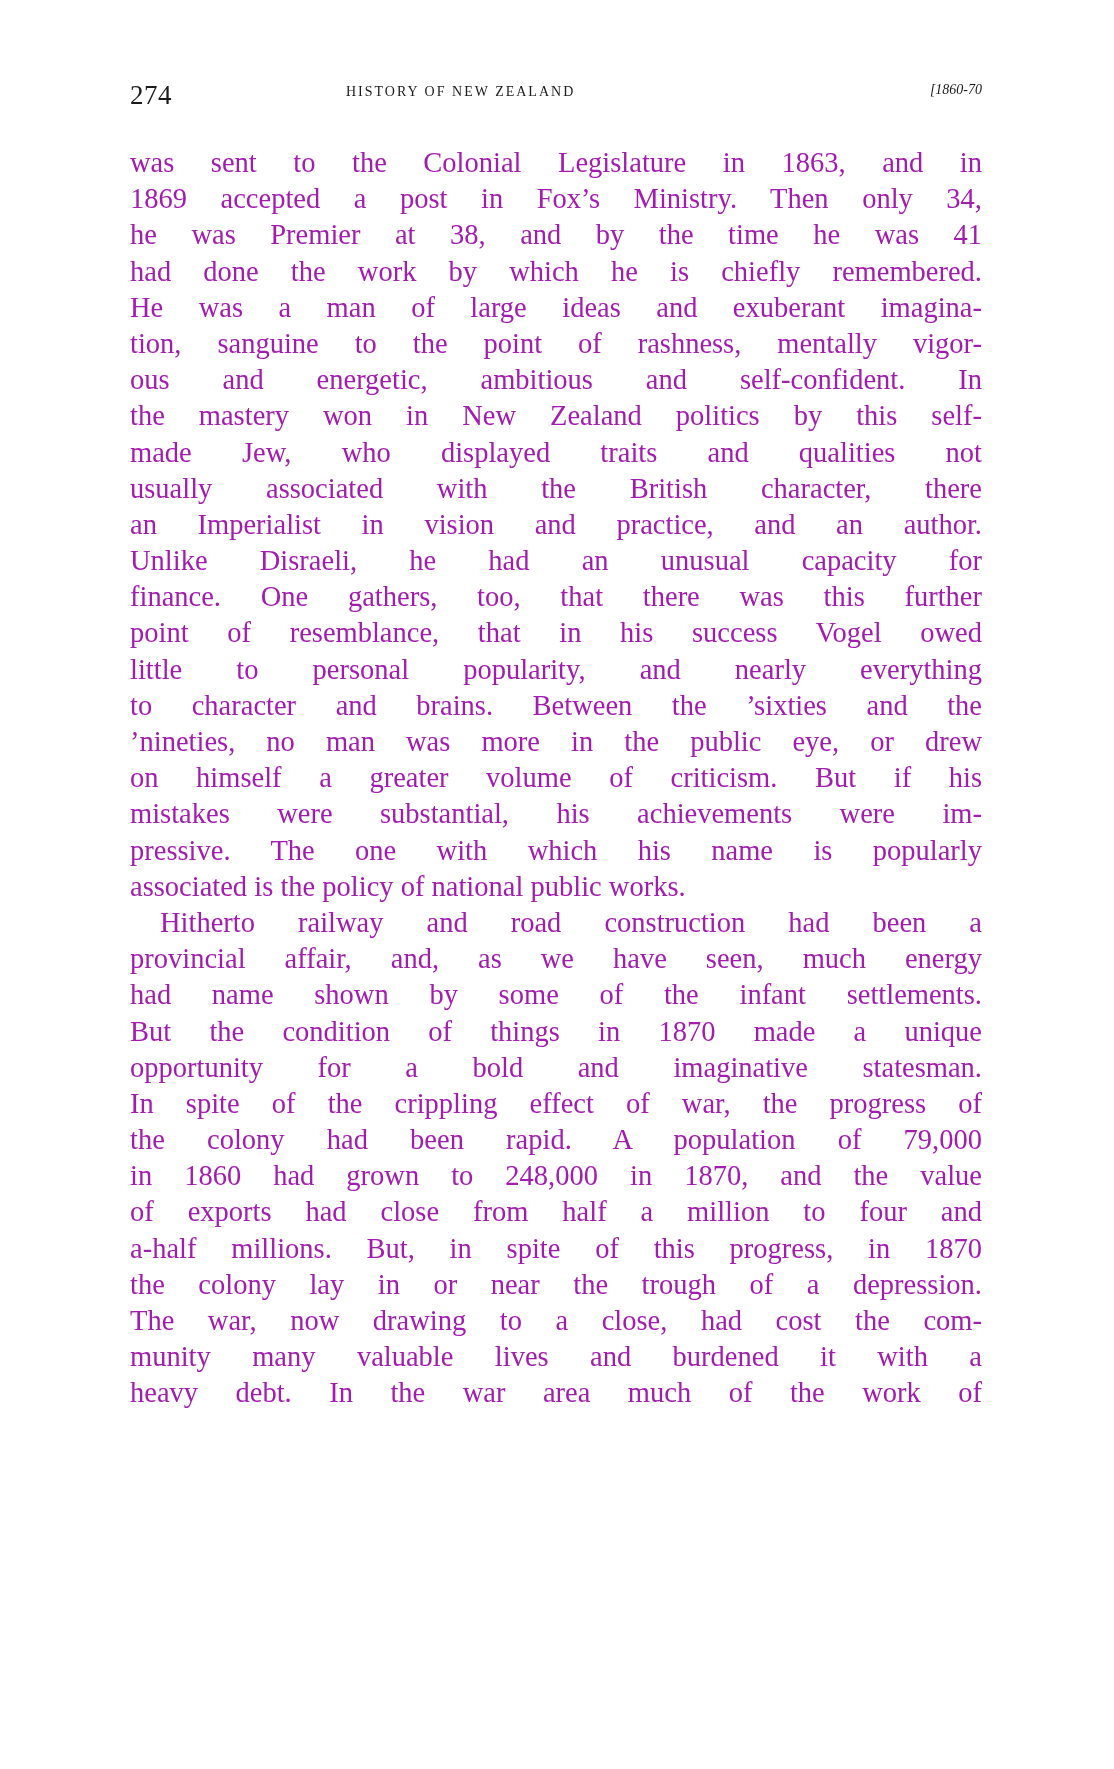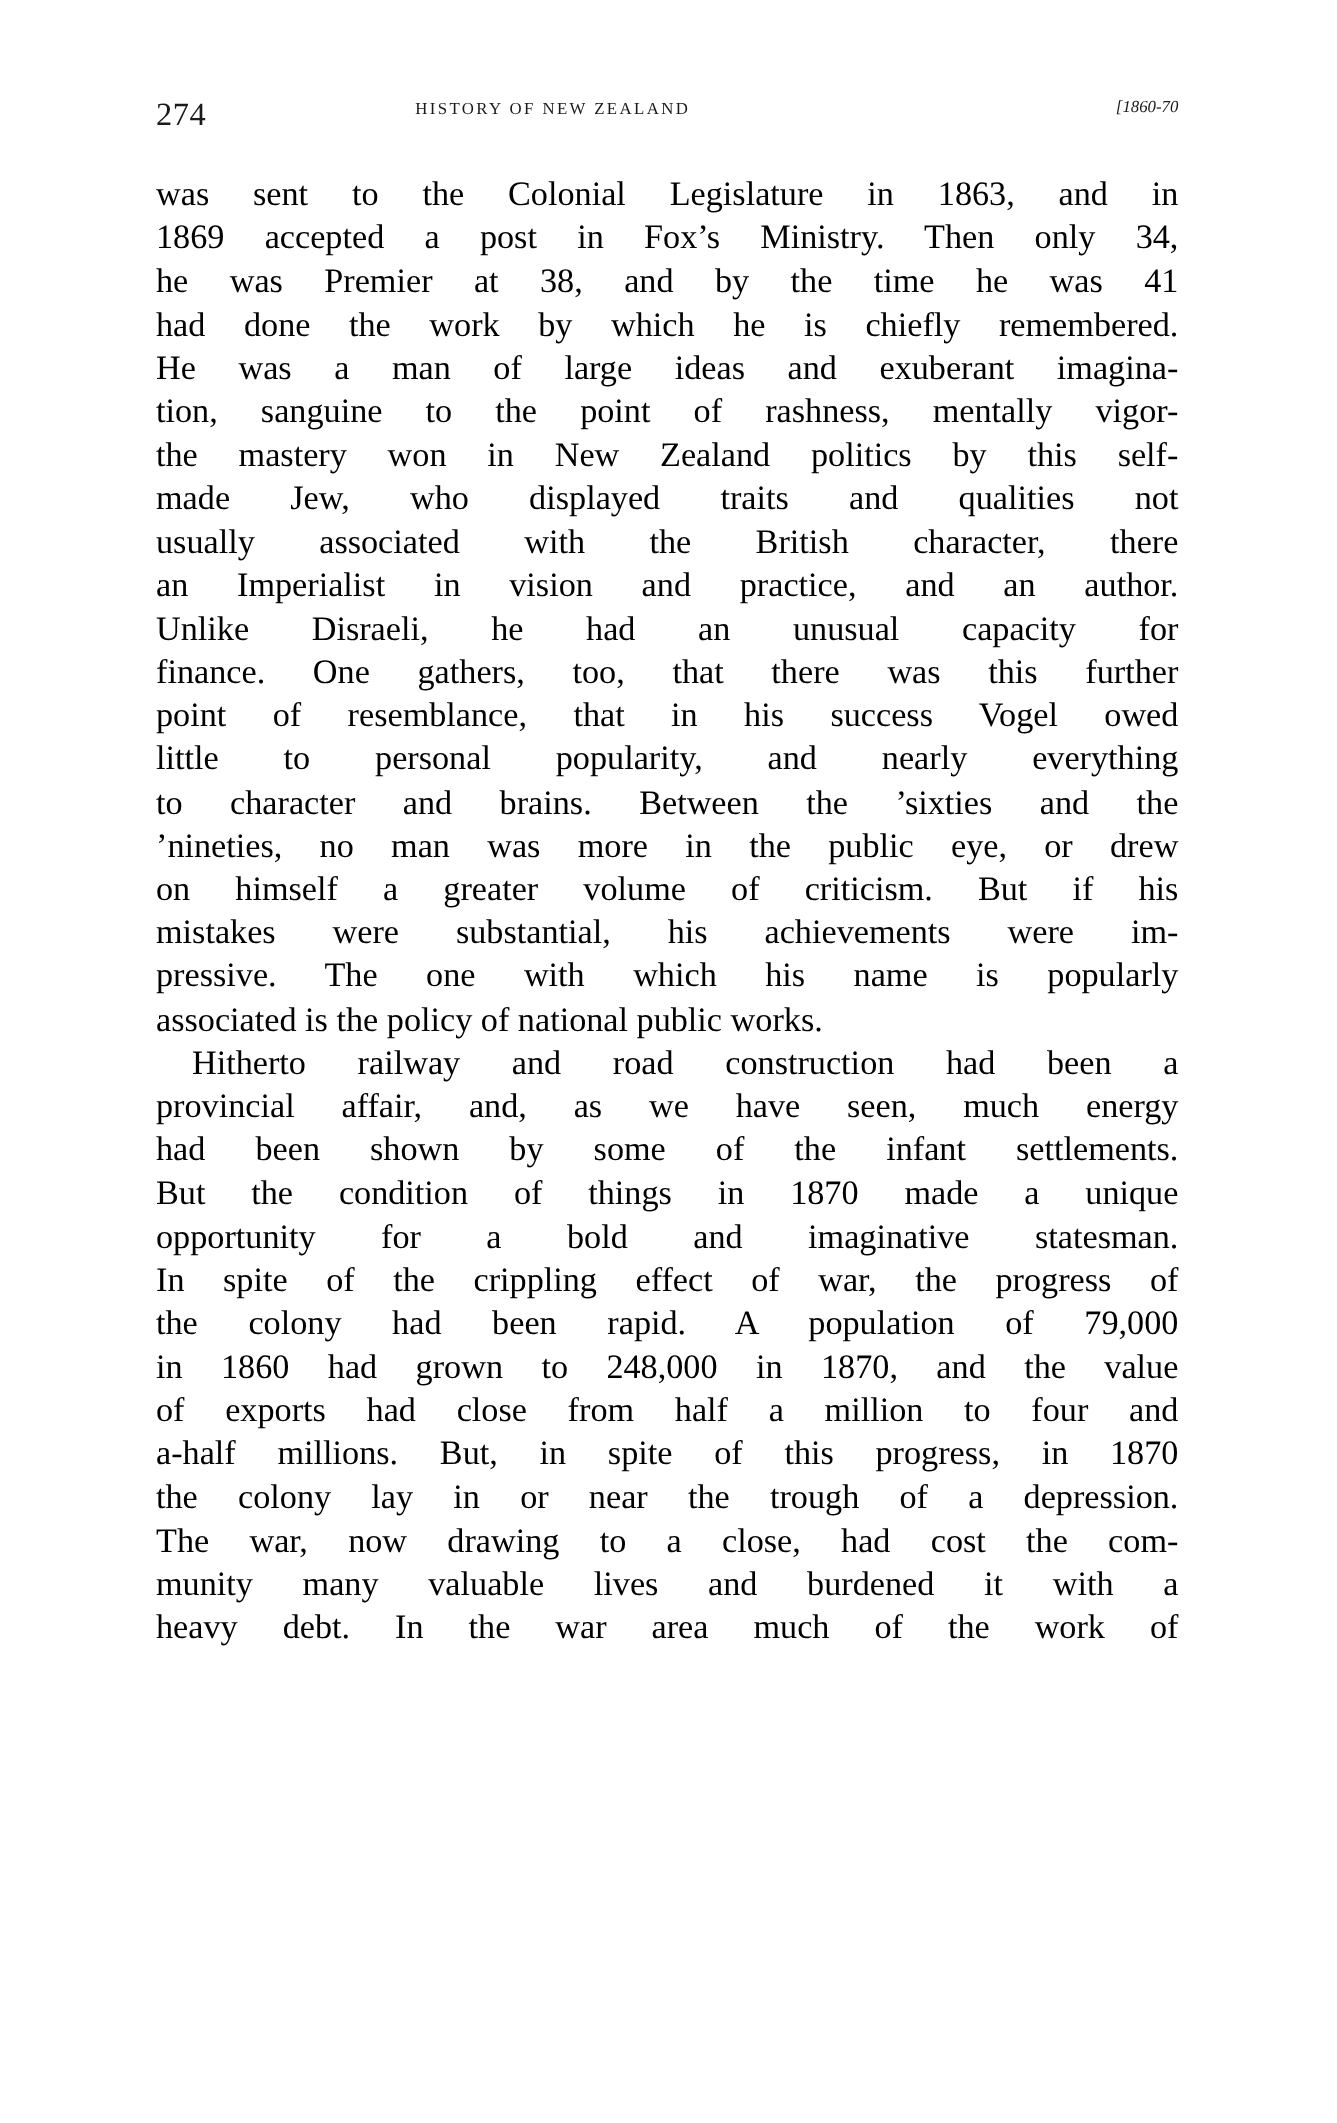--- a/index.html
+++ b/index.html
@@ -5,21 +5,21 @@
   html, body { margin: 0; padding: 0; background: #ffffff; }
   body { width: 1114px; height: 1769px; position: relative; overflow: hidden; }
   .page { position: absolute; left: 0; top: 0; width: 1114px; height: 1769px; background: #ffffff; }
   .header { position: absolute; top: 80px; left: 130px; width: 852px; height: 32px;
             font-family: "Liberation Serif", "DejaVu Serif", serif; color: #1a1a1a; }
   .pnum { position: absolute; left: 0; top: 0; font-size: 27px; letter-spacing: 0.5px; }
   .running { position: absolute; left: 216px; top: 4px; font-size: 14px; letter-spacing: 2px; }
   .dates { position: absolute; right: 0; top: 2px; font-size: 14px; font-style: italic; }
   .body-text { position: absolute; top: 145px; left: 130px; width: 852px;
                font-family: "Liberation Serif", "DejaVu Serif", serif; font-size: 28.5px;
-               line-height: 36.2px; color: #000000; }
+               line-height: 36.2px; color: #a21caf; }
   .line { display: block; height: 36.2px; white-space: nowrap; text-align: justify; text-align-last: justify; }
   .line.last { text-align-last: left; }
   .line.indent { padding-left: 30px; }
 </style>
 </head>
 <body>
 
 <div class="page">
   <div class="header">
     <span class="pnum">274</span>
@@ -27,39 +27,40 @@
     <span class="dates">[1860-70</span>
   </div>
   <div class="body-text" id="body-text">
       <div>
         <span class="line">was sent to the Colonial Legislature in 1863, and in</span>
         <span class="line">1869 accepted a post in Fox’s Ministry.  Then only 34,</span>
         <span class="line">he was Premier at 38, and by the time he was 41</span>
         <span class="line">had done the work by which he is chiefly remembered.</span>
         <span class="line">He was a man of large ideas and exuberant imagina-</span>
         <span class="line">tion, sanguine to the point of rashness, mentally vigor-</span>
+        <span class="line">ous and energetic, ambitious and self-confident.  In</span>
         <span class="line">the mastery won in New Zealand politics by this self-</span>
         <span class="line">made Jew, who displayed traits and qualities  not</span>
         <span class="line">usually associated with the British character, there</span>
         <span class="line">an Imperialist in vision and practice, and an author.</span>
         <span class="line">Unlike Disraeli, he had an  unusual capacity for</span>
         <span class="line">finance.  One gathers, too, that there was this further</span>
         <span class="line">point of resemblance, that in his success  Vogel owed</span>
         <span class="line">little to personal popularity, and nearly everything</span>
         <span class="line">to character and brains.  Between the ’sixties and the</span>
         <span class="line">’nineties, no man was more in the public eye, or drew</span>
         <span class="line">on himself a greater volume of criticism.  But if his</span>
         <span class="line">mistakes were substantial, his achievements were im-</span>
         <span class="line">pressive.  The one with which his name is popularly</span>
         <span class="line last">associated is the policy of national public works.</span>
       </div>
       <div>
         <span class="line indent">Hitherto  railway and road construction had been a</span>
         <span class="line">provincial affair, and, as we have seen, much energy</span>
-        <span class="line">had been shown by some of the infant settlements.</span>
+        <span class="line">had name shown by some of the infant settlements.</span>
         <span class="line">But the condition of things in 1870 made a unique</span>
         <span class="line">opportunity for a bold and imaginative statesman.</span>
         <span class="line">In spite of the crippling effect of war, the progress of</span>
         <span class="line">the colony had been rapid.  A population of 79,000</span>
         <span class="line">in 1860 had grown to 248,000 in 1870, and the value</span>
         <span class="line">of exports had close from half a million to four and</span>
         <span class="line">a-half millions. But, in spite of this progress, in 1870</span>
         <span class="line">the colony lay in or near the trough of a depression.</span>
         <span class="line">The war, now drawing to a close, had cost the com-</span>
         <span class="line">munity many valuable lives and burdened it with a</span>

